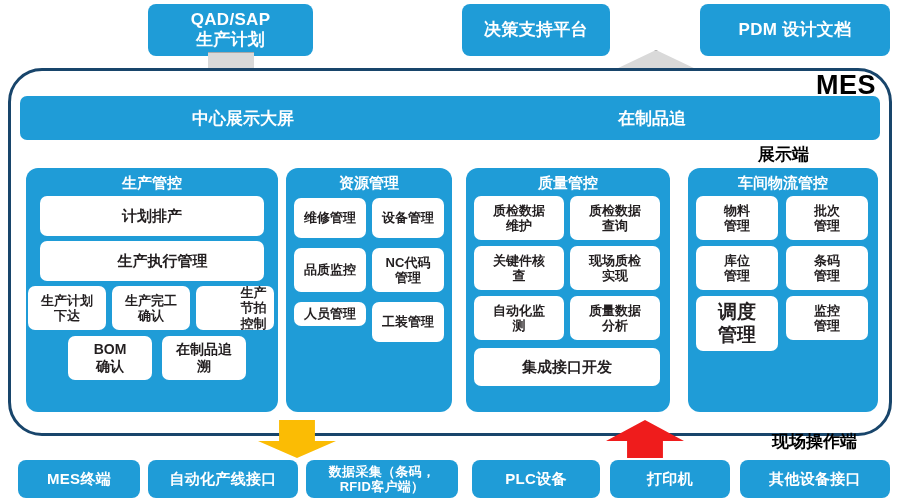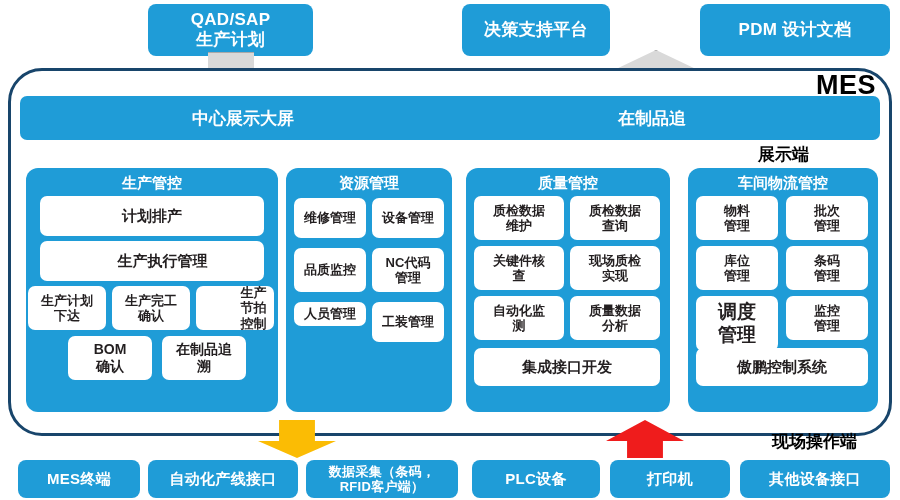--- a/index.html
+++ b/index.html
@@ -323,23 +323,20 @@
         <div>调度</div>
         <div>管理</div>
       </div>
     </div>
     <div class="white-box w" id="l6">
       <div>
         <div>监控</div>
         <div>管理</div>
       </div>
     </div>
-    <div class="white-box w" id="l7">
-      <span>傲鹏控制系统</span>
-    </div>
   </div>
 
   <div class="arrow" id="arrow-down-yellow"></div>
   <div class="arrow" id="arrow-up-red"></div>
 
   <div class="blue-box bottom-box" id="b1">
     <span>MES终端</span>
   </div>
   <div class="blue-box bottom-box" id="b2">
     <span>自动化产线接口</span>

